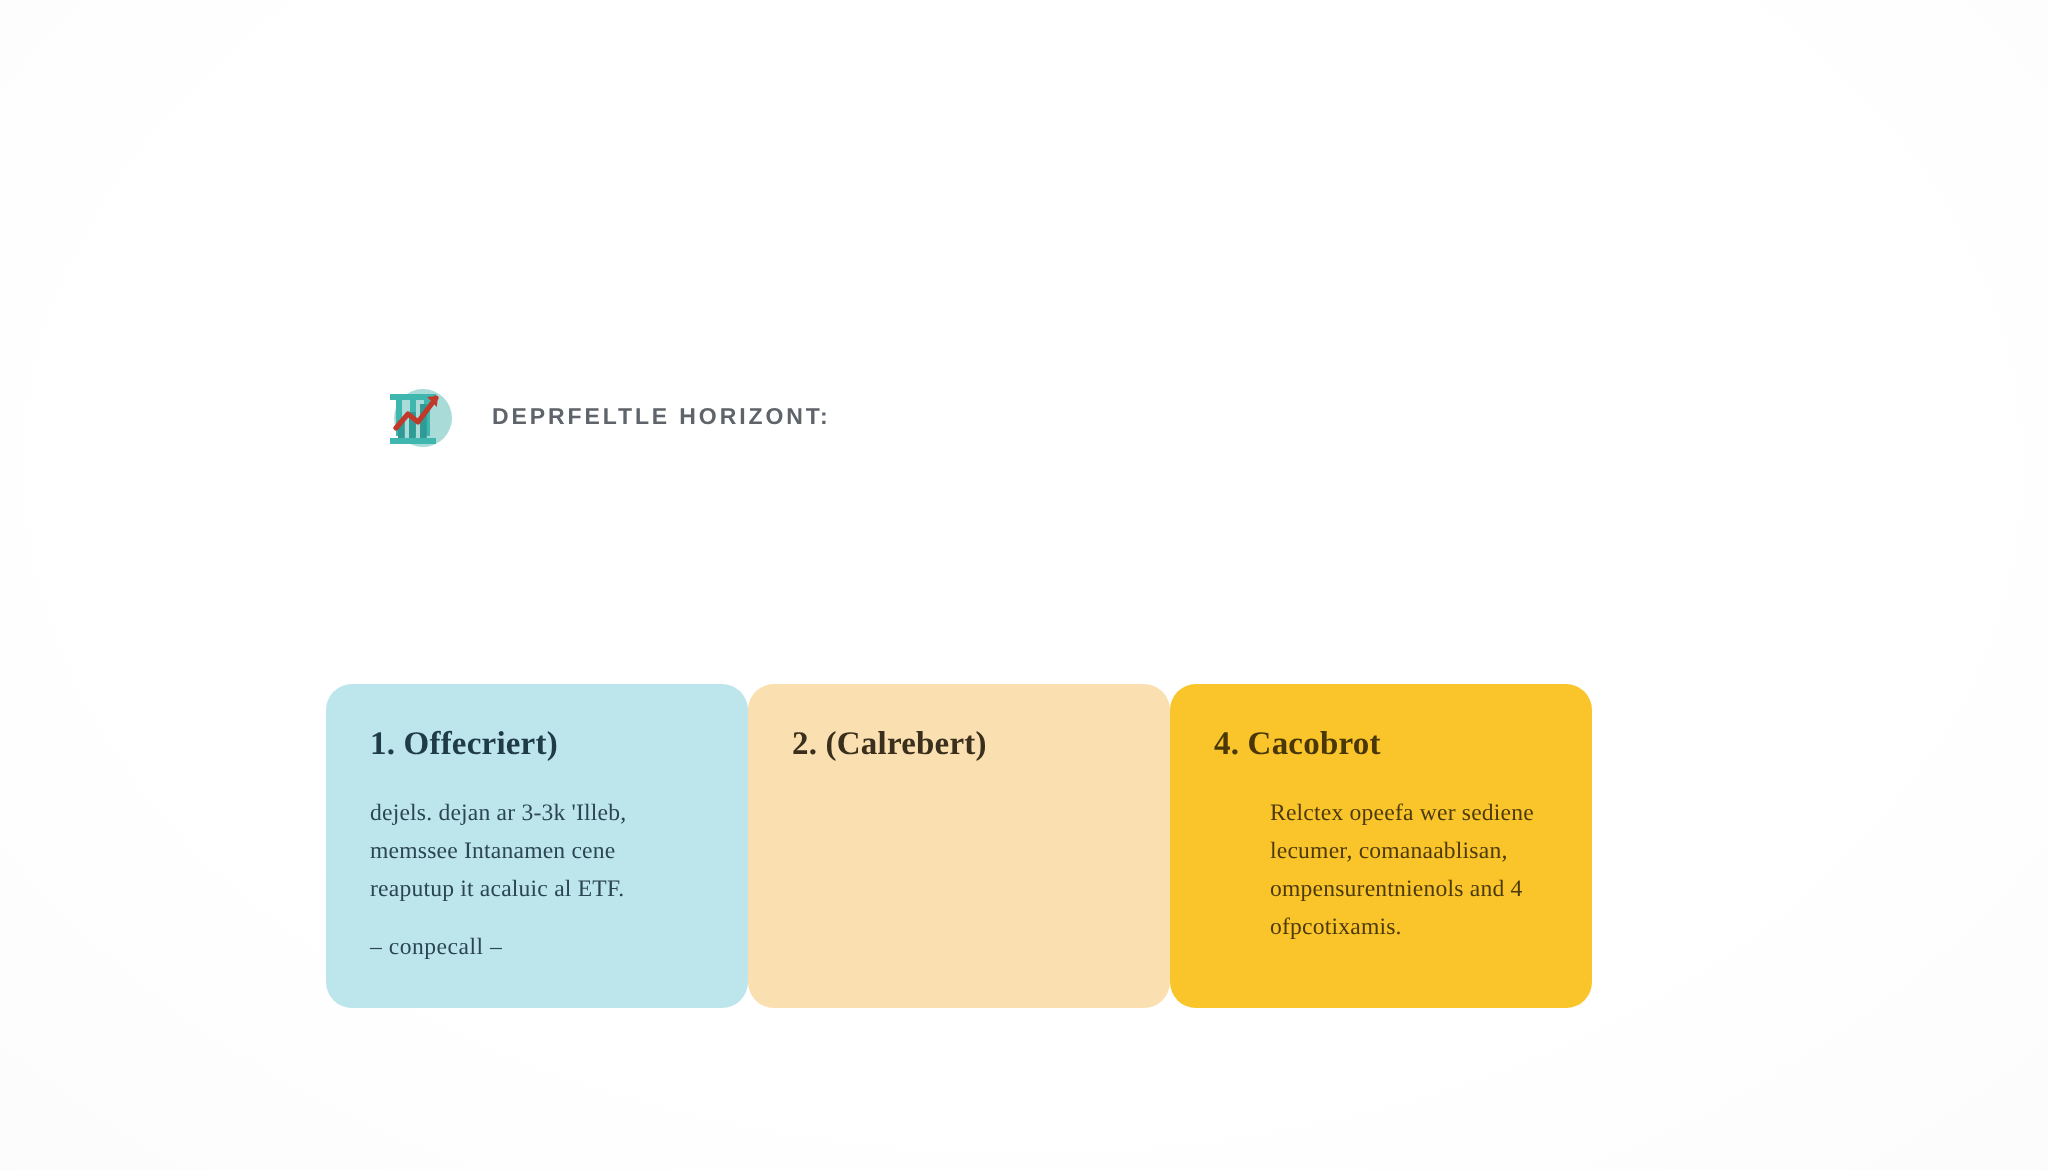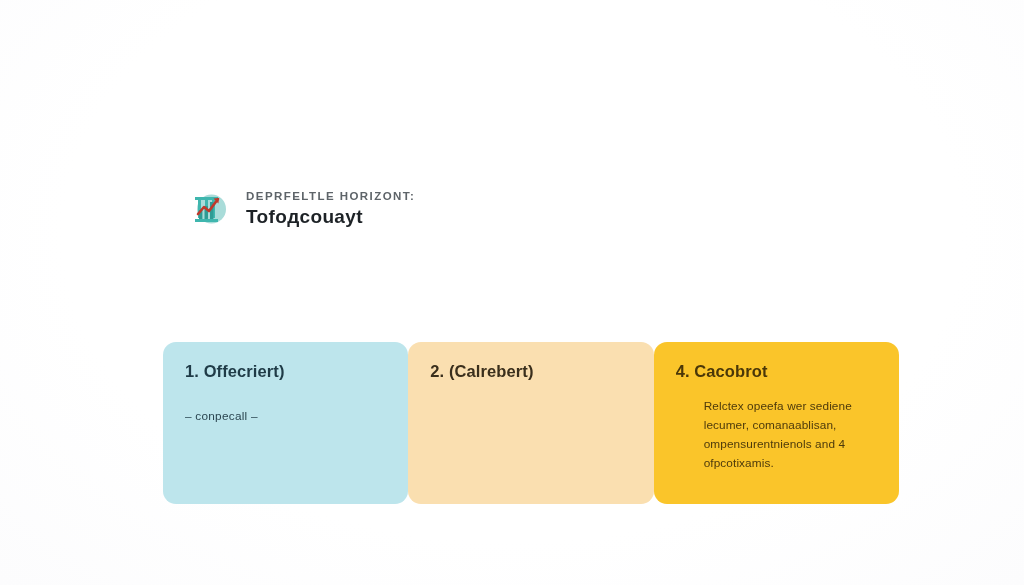--- a/index.html
+++ b/index.html
@@ -64,23 +64,24 @@
     letter-spacing: 0.35px;
     line-height: 1.15;
     white-space: nowrap;
   }
 
   
   .cards {
     position: absolute;
     left: 163px;
     top: 342px;
-    width: 736px;
+    width: 633px;
     height: 162px;
     display: flex;
+    font-family: Liberation Serif, serif;
   }
 
   .card {
     flex: 1 1 0;
     border-radius: 13px;
     padding: 20px 22px 18px 22px;
     box-sizing: border-box;
     display: flex;
     flex-direction: column;
     overflow: hidden;
@@ -145,28 +146,30 @@
       <rect x="11" y="22" width="3.4" height="9" fill="#2f9b94"></rect>
       <rect x="16.5" y="18" width="3.4" height="13" fill="#2f9b94"></rect>
       <rect x="22" y="14" width="3.4" height="17" fill="#2f9b94"></rect>
 
       <path d="M10 26 L16 19 L21 23 L30 11" fill="none" stroke="#c0392b" stroke-width="2.6" stroke-linecap="round" stroke-linejoin="round"></path>
       <path d="M25.5 10.5 L31 10 L30.4 15.5 Z" fill="#c0392b"></path>
     </svg>
 
     <div class="brand-text">
       <div class="brand-eyebrow">DEPRFELTLE HORIZONT:</div>
-      <div class="brand-title">Tofoдcouayt</div>
     </div>
   </div>
 
   <div class="cards">
 
     <div class="card card-1">
       <div class="card-title">1. Offecriert)</div>
+      <div class="card-body">
+        <span>dejels. dejan ar 3-3k 'Illeb, memssee Intanamen cene reaputup it acaluic al ETF.</span>
+      </div>
       <div class="card-footer">– conpecall –</div>
     </div>
 
     <div class="card card-2">
       <div class="card-title">2. (Calrebert)</div>
     </div>
 
     <div class="card card-3">
       <div class="card-title">4. Cacobrot</div>
       <div class="card-body">

